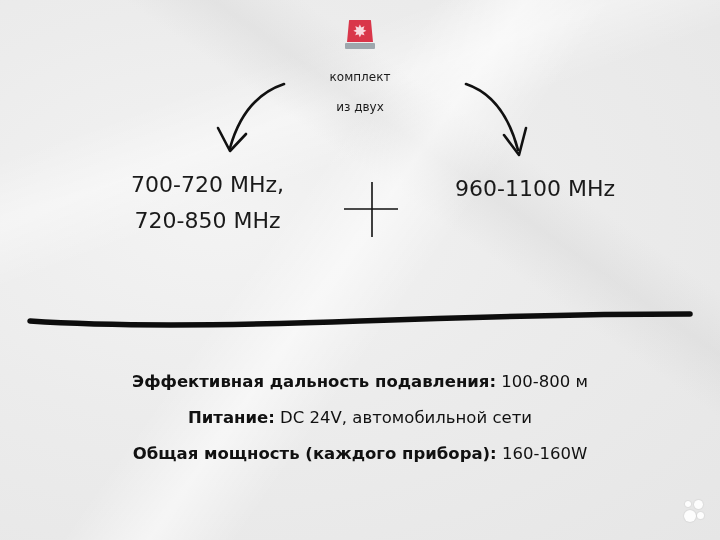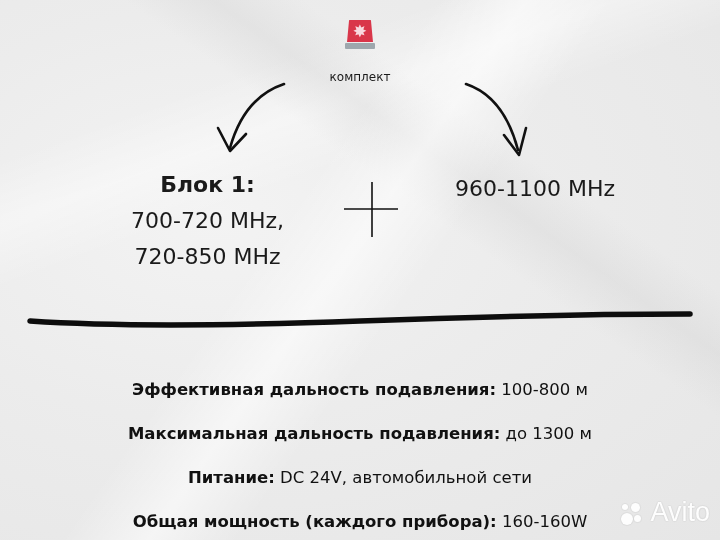--- a/index.html
+++ b/index.html
@@ -47,21 +47,21 @@
     }
     .block .head { font-weight: bold; }
     .block1 { left: 100px; top: 167px; width: 215px; }
     .block2 { left: 420px; top: 171px; width: 230px; }
     .plus { position: absolute; left: 343px; top: 182px; }
     .divider { position: absolute; left: 0; top: 300px; }
     .specs {
       position: absolute; top: 368px; left: 0; width: 720px; text-align: center;
       font-size: 16.5px; color: #111;
     }
-    .spec { height: 36px; line-height: 28px; margin-top: 8px; }
+    .spec { height: 36px; line-height: 28px; }
     .spec b { font-weight: bold; }
     .watermark {
       position: absolute; right: 10px; top: 497px; display: flex; align-items: center; gap: 3px;
       color: #ffffff; font-family: "Liberation Sans", sans-serif; font-size: 27px;
       text-shadow: 0 0 2px rgba(0,0,0,0.18);
       opacity: 0.95;
     }
     .dots { position: relative; width: 28px; height: 26px; }
     .dots span { position: absolute; border-radius: 50%; background: #fff; box-shadow: 0 0 2px rgba(0,0,0,0.18); }
   </style>
@@ -73,34 +73,34 @@
 <div class="title">
   <span class="siren">
     <span class="lamp"></span>
     <span class="star">✸</span>
     <span class="base"></span>
   </span>
 </div>
 
 <div class="kit">
   <div>комплект</div>
+  <div>из двух</div>
 </div>
 
 <svg class="arrow" style="left:210px;top:78px" width="80" height="82" viewBox="0 0 80 82">
   <path d="M74 6 C50 14, 30 34, 20 70" fill="none" stroke="#111" stroke-width="2.6" stroke-linecap="round"></path>
   <path d="M8 50 L20 73 L36 56" fill="none" stroke="#111" stroke-width="2.6" stroke-linecap="round" stroke-linejoin="round"></path>
 </svg>
 
 <svg class="arrow" style="left:460px;top:80px" width="80" height="82" viewBox="0 0 80 82">
   <path d="M6 4 C30 12, 48 32, 58 70" fill="none" stroke="#111" stroke-width="2.6" stroke-linecap="round"></path>
   <path d="M44 55 L59 75 L66 48" fill="none" stroke="#111" stroke-width="2.6" stroke-linecap="round" stroke-linejoin="round"></path>
 </svg>
 
 <div class="block block1">
-  <div class="head">Блок 1:</div>
   <div>700-720 MHz,</div>
   <div>720-850 MHz</div>
 </div>
 
 <svg class="plus" width="56" height="56" viewBox="0 0 56 56">
   <line x1="1" y1="27" x2="55" y2="27" stroke="#111" stroke-width="1.6"></line>
   <line x1="29" y1="0" x2="29" y2="55" stroke="#111" stroke-width="1.6"></line>
 </svg>
 
 <div class="block block2">
@@ -110,34 +110,29 @@
 <svg class="divider" width="720" height="40" viewBox="0 0 720 40">
   <path d="M30 21 C120 27, 250 25, 360 21 S600 14, 690 14" fill="none" stroke="#0d0d0d" stroke-width="5.5" stroke-linecap="round"></path>
 </svg>
 
 <div class="specs">
   <div class="spec">
     <b>Эффективная дальность подавления:</b>
     <span>100-800 м</span>
   </div>
   <div class="spec">
-    <b>Максимальная дальность подавления:</b>
-    <span>до 1300 м</span>
-  </div>
-  <div class="spec">
     <b>Питание:</b>
     <span>DC 24V, автомобильной сети</span>
   </div>
   <div class="spec">
     <b>Общая мощность (каждого прибора):</b>
     <span>160-160W</span>
   </div>
 </div>
 
 <div class="watermark">
   <span class="dots">
     <span style="left:2px;top:13px;width:12px;height:12px;"></span>
     <span style="left:12px;top:3px;width:9px;height:9px;"></span>
     <span style="left:15px;top:15px;width:7px;height:7px;"></span>
     <span style="left:3px;top:4px;width:6px;height:6px;"></span>
   </span>
-  <span>Avito</span>
 </div>
 
 </body></html>

